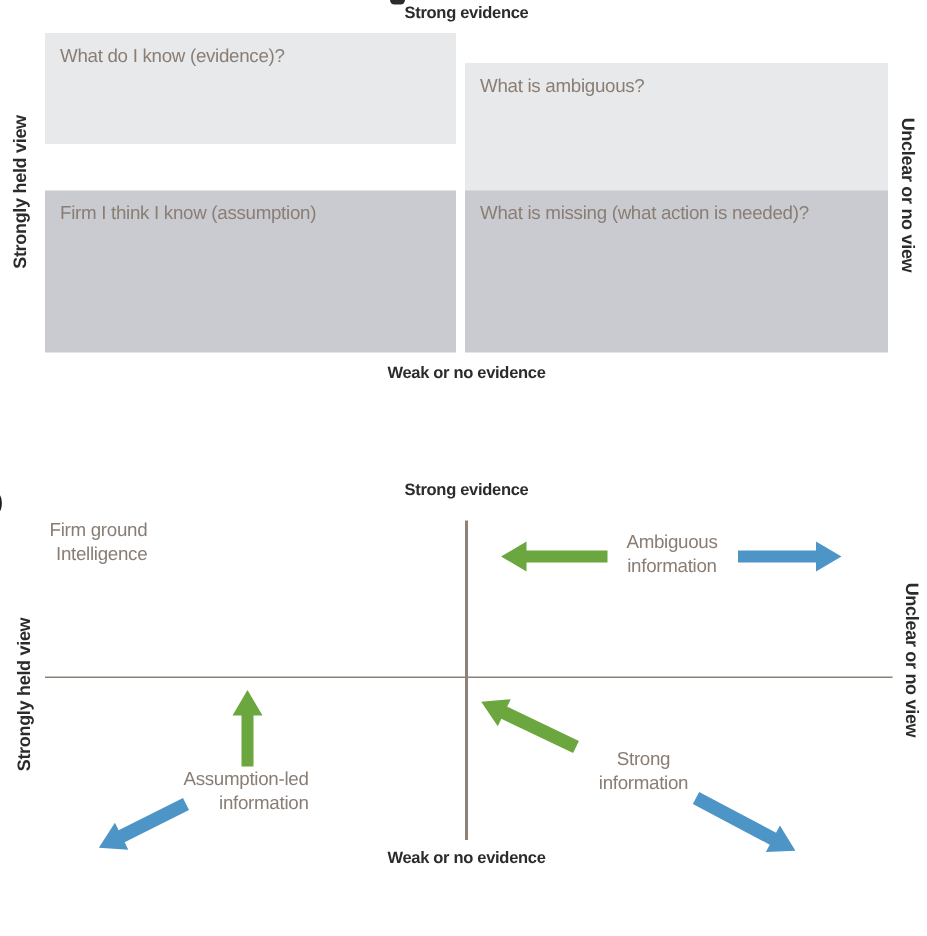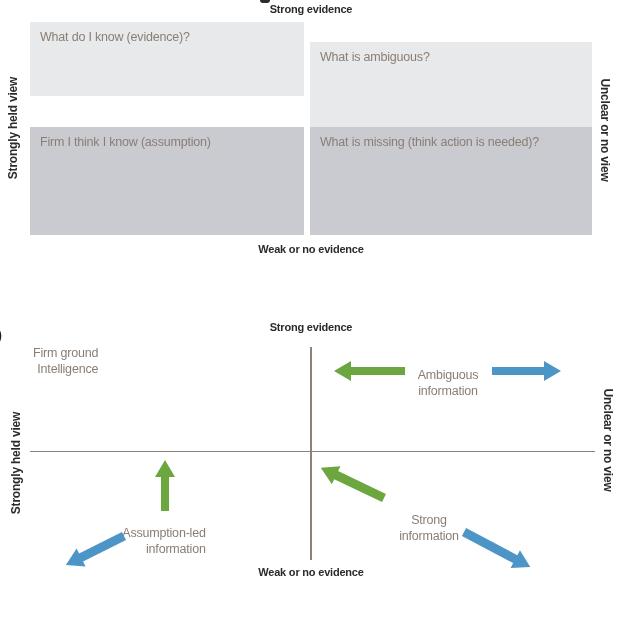--- a/index.html
+++ b/index.html
@@ -22,21 +22,21 @@
     position:absolute;box-sizing:border-box;padding:8px 10px;
     font-size:12.5px;letter-spacing:-0.2px;color:var(--label-text);
   }
   .cell.light{background:var(--quadrant-light);}
   .cell.dark{background:var(--quadrant-dark);}
   .axisline{position:absolute;background:var(--axis-line);}
   .blocklabel{
     position:absolute;font-size:12.5px;letter-spacing:-0.2px;
     color:var(--label-text);line-height:15.5px;text-align:right;
   }
-  .blocklabel.centered{transform:translateX(-50%);text-align:center;margin-top:14px;}
+  .blocklabel.centered{transform:translateX(-50%);text-align:center;}
   .arrows{position:absolute;left:0;top:0;pointer-events:none;}
   .arrow.green{fill:var(--green-arrow);}
   .arrow.blue{fill:var(--blue-arrow);}
   .frag-top{
     position:absolute;left:260px;top:0;width:10px;height:3px;
     background:#2b2b2b;border-radius:0 0 3px 3px;
   }
   .frag-paren{
     position:absolute;left:-3px;top:326px;font-weight:700;font-size:15px;color:#1d1d1d;
   }
@@ -54,21 +54,21 @@
     <div class="cell light" style="left:30px;top:22px;width:274px;height:74px;">
       <span>What do I know (evidence)?</span>
     </div>
     <div class="cell light" style="left:310px;top:22px;width:282px;height:102px;margin-top:20px;">
       <span>What is ambiguous?</span>
     </div>
     <div class="cell dark" style="left:30px;top:127px;width:274px;height:108px;">
       <span>Firm I think I know (assumption)</span>
     </div>
     <div class="cell dark" style="left:310px;top:127px;width:282px;height:108px;">
-      <span>What is missing (think action is needed)?</span>
+      <span>What is missing (what action is needed)?</span>
     </div>
 
     <div class="rot ccw" style="left:13px;top:128px;">Strongly held view</div>
     <div class="rot cw" style="left:605px;top:130px;">Unclear or no view</div>
     <div class="heading centered" style="top:243px;">Weak or no evidence</div>
   </section>
 
   <section>
     <div class="frag-paren">)</div>
 

